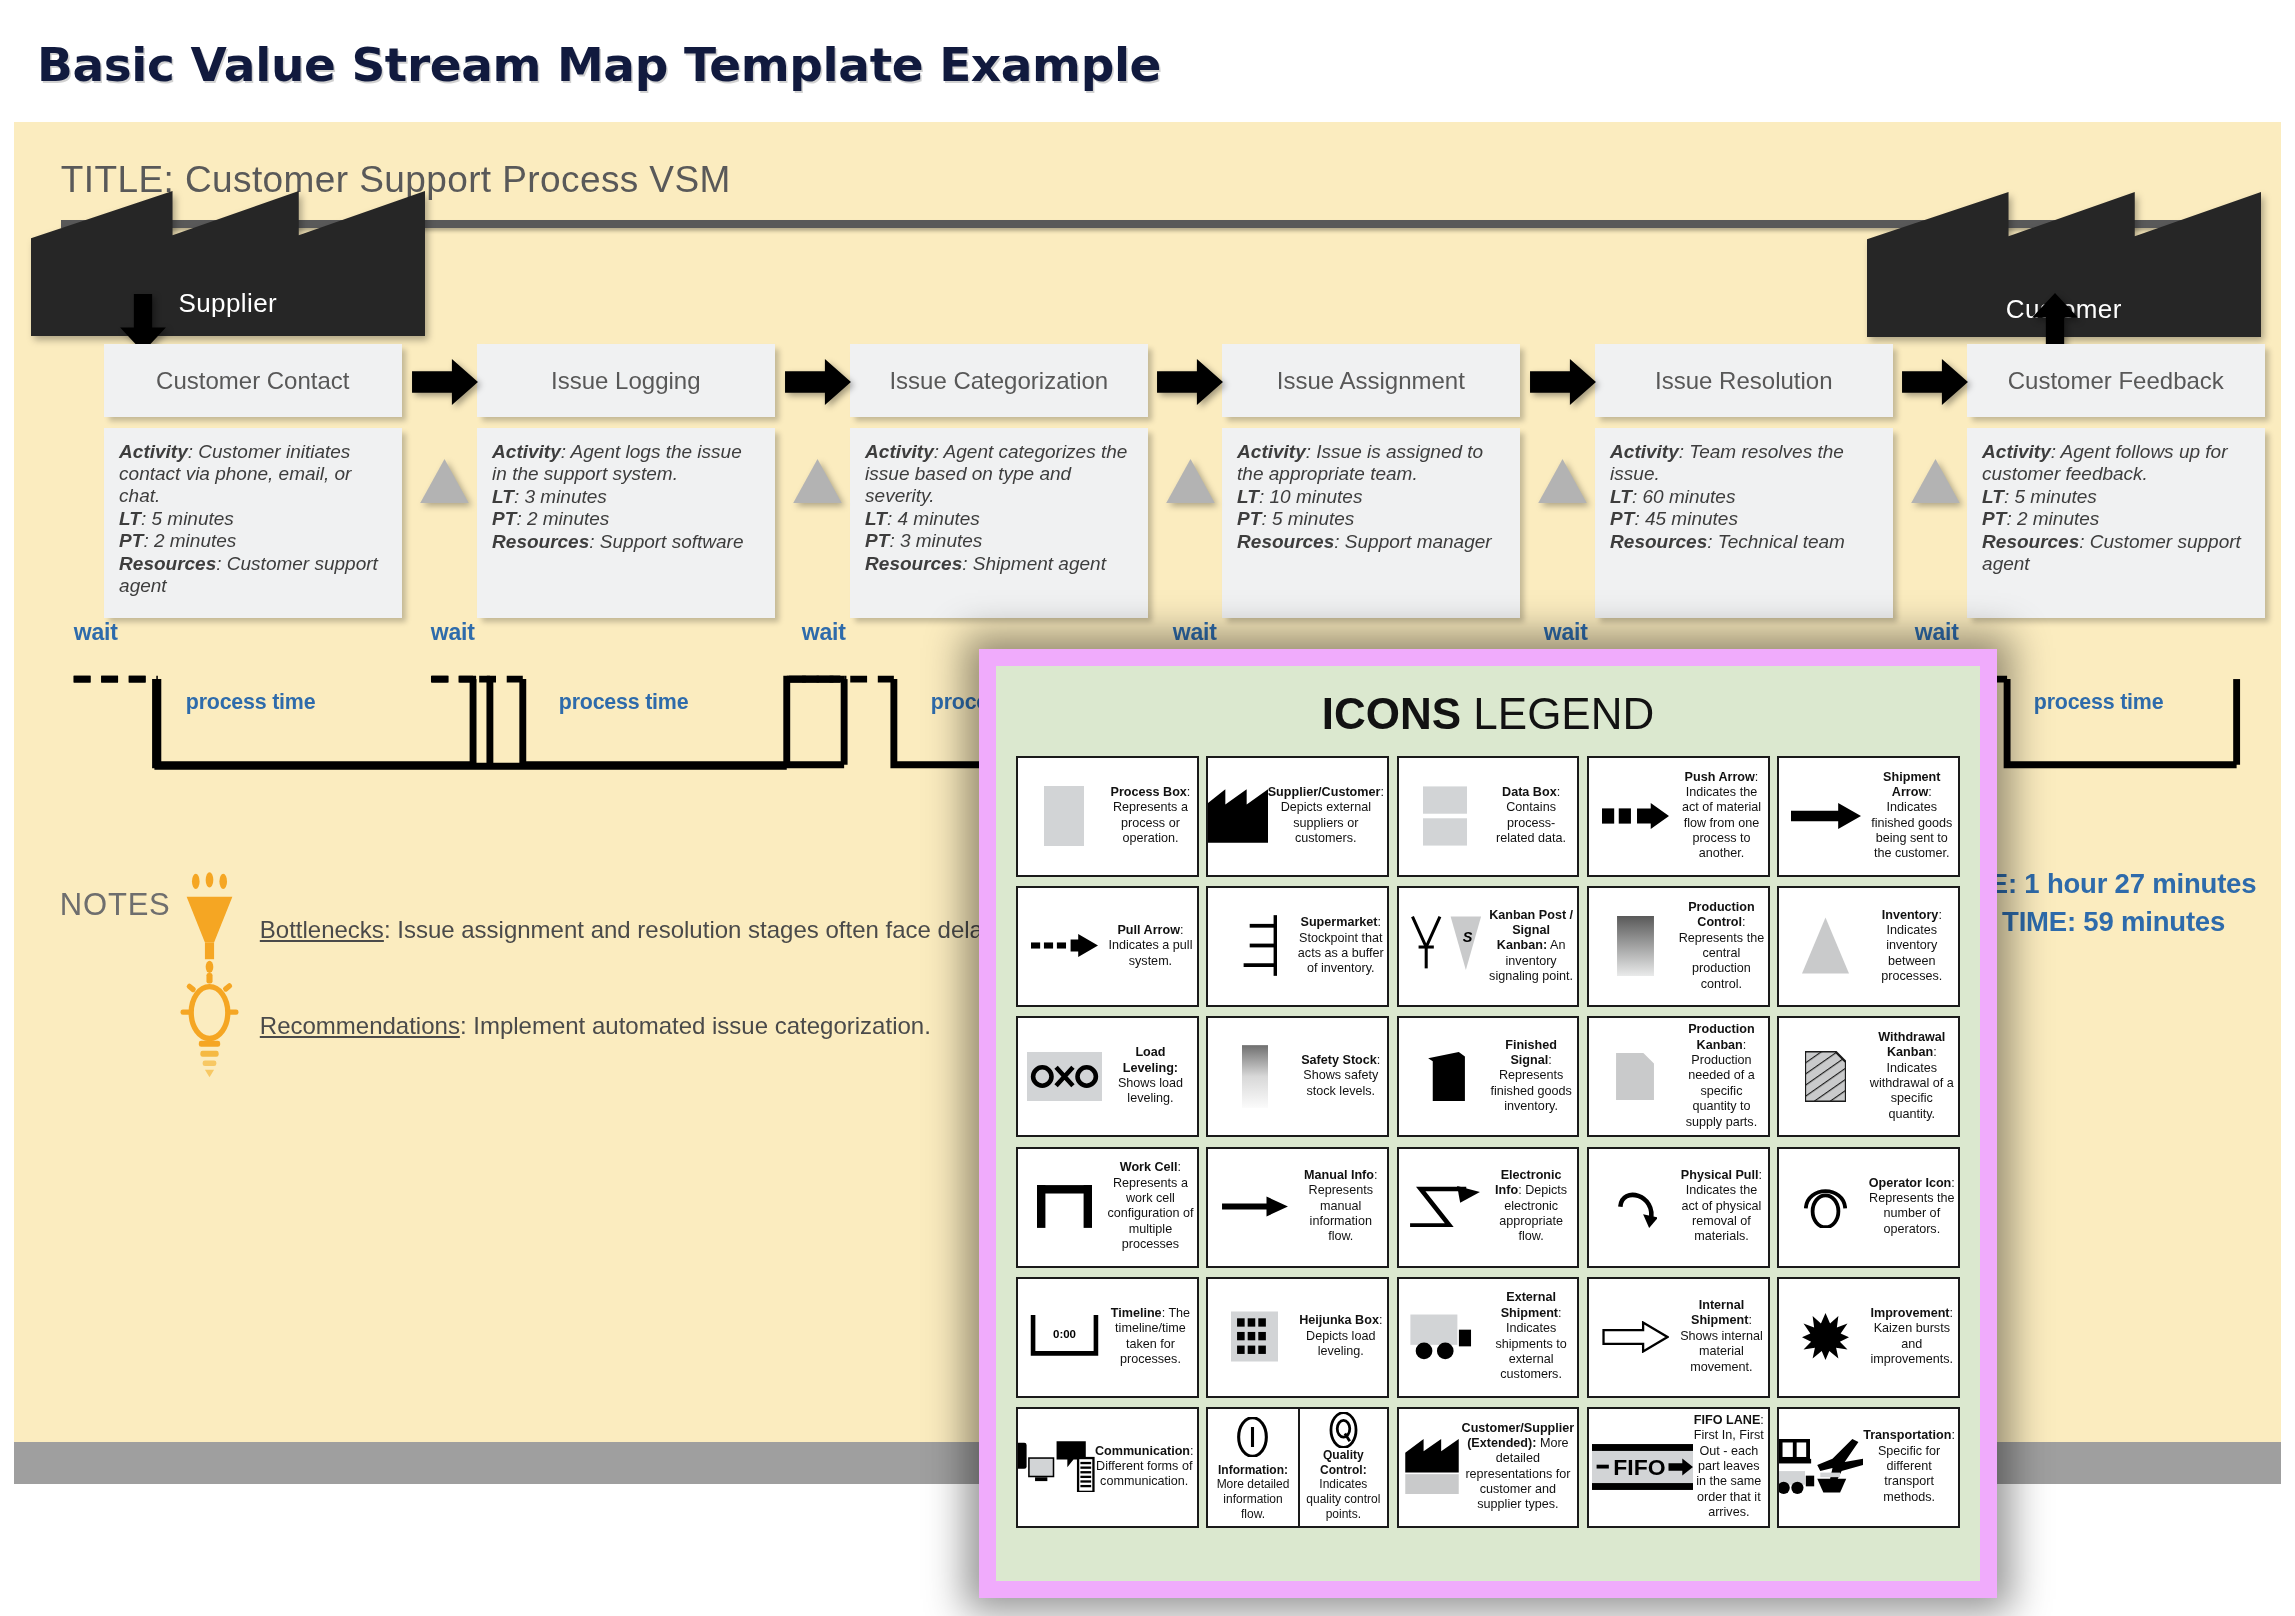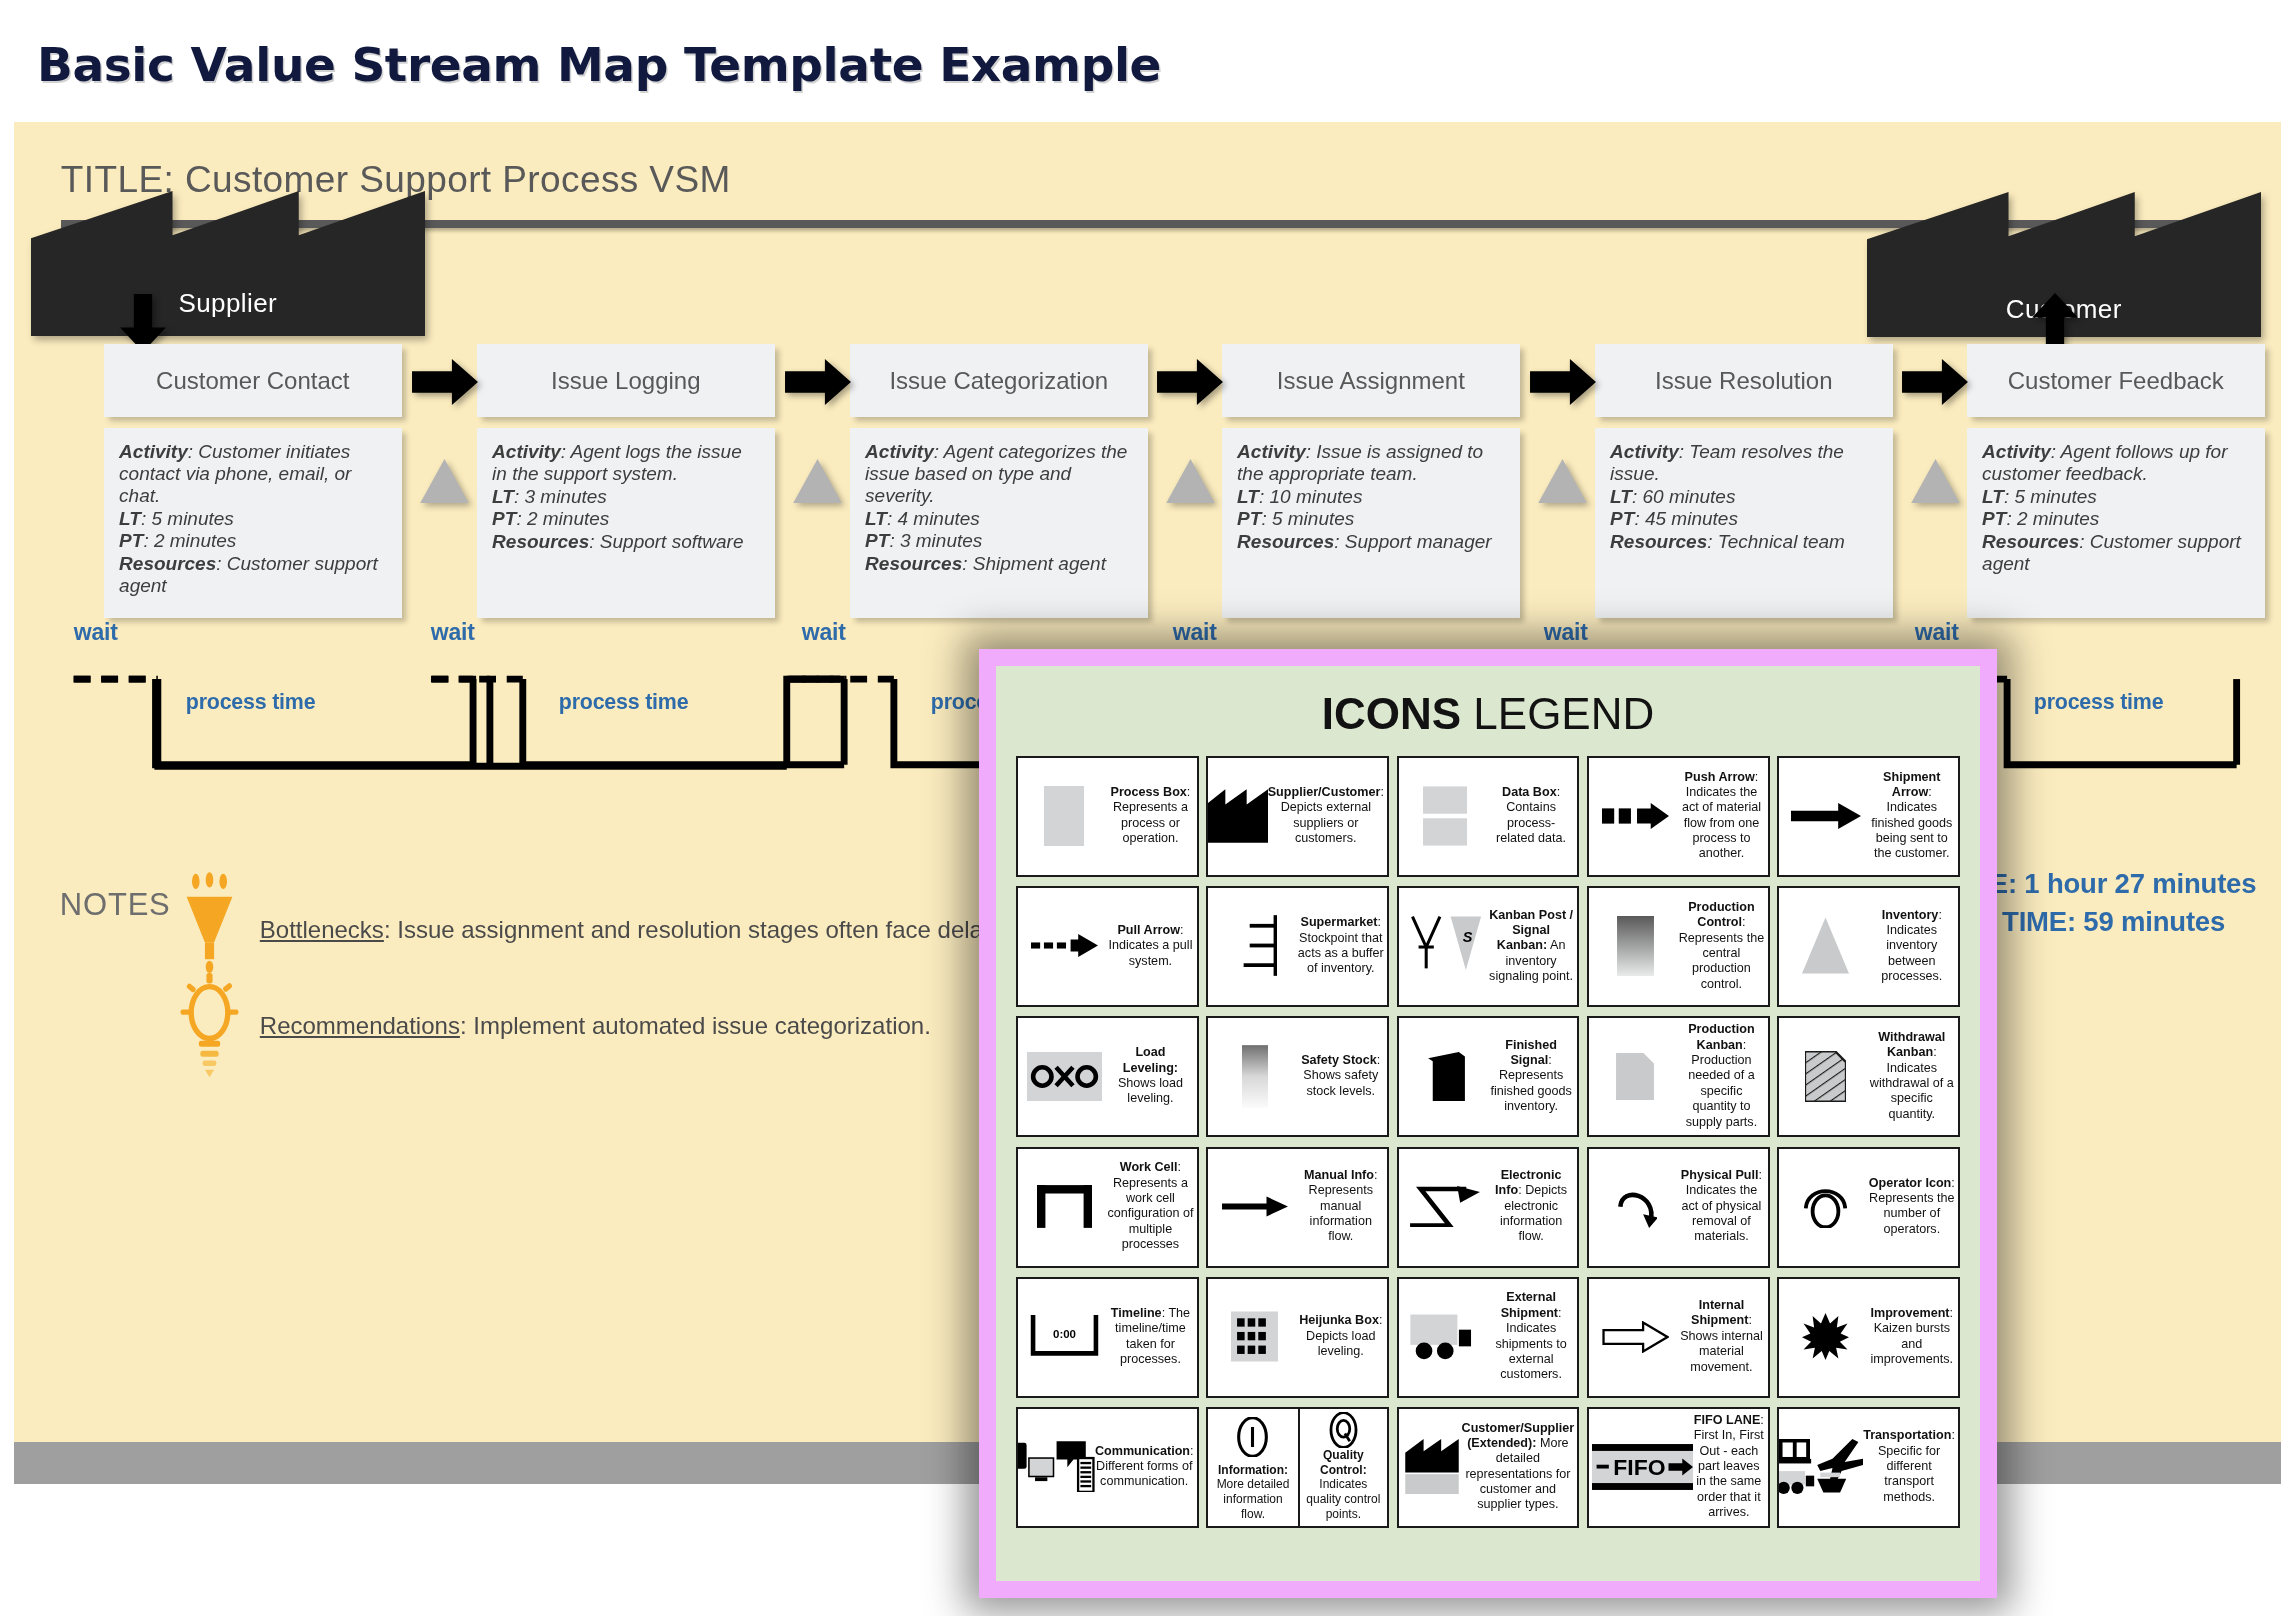--- a/index.html
+++ b/index.html
@@ -660,21 +660,21 @@
 
       <div class="legend-cell">
         <div class="legend-art">
           <svg width="70" height="41" viewBox="0 0 92 54">
               <g stroke="#000" stroke-width="6" fill="none">
                 <path d="M0,52 L52,52 L14,4 L74,4"></path>
               </g>
               <polygon points="62,0 92,8 66,22" fill="#000"></polygon>
             </svg>
         </div>
-        <div class="legend-cap"><b>Electronic Info</b><span>: Depicts electronic information flow.</span></div>
+        <div class="legend-cap"><b>Electronic Info</b><span>: Depicts electronic appropriate flow.</span></div>
       </div>
 
       <div class="legend-cell">
         <div class="legend-art">
           <svg width="43" height="44" viewBox="0 0 56 58">
               <path d="M48,48 C56,14 10,2 8,30" stroke="#000" stroke-width="6" fill="none"></path>
               <polygon points="38,40 58,44 46,58" fill="#000"></polygon>
             </svg>
         </div>
         <div class="legend-cap"><b>Physical Pull</b><span>: Indicates the act of physical removal of materials.</span></div>

